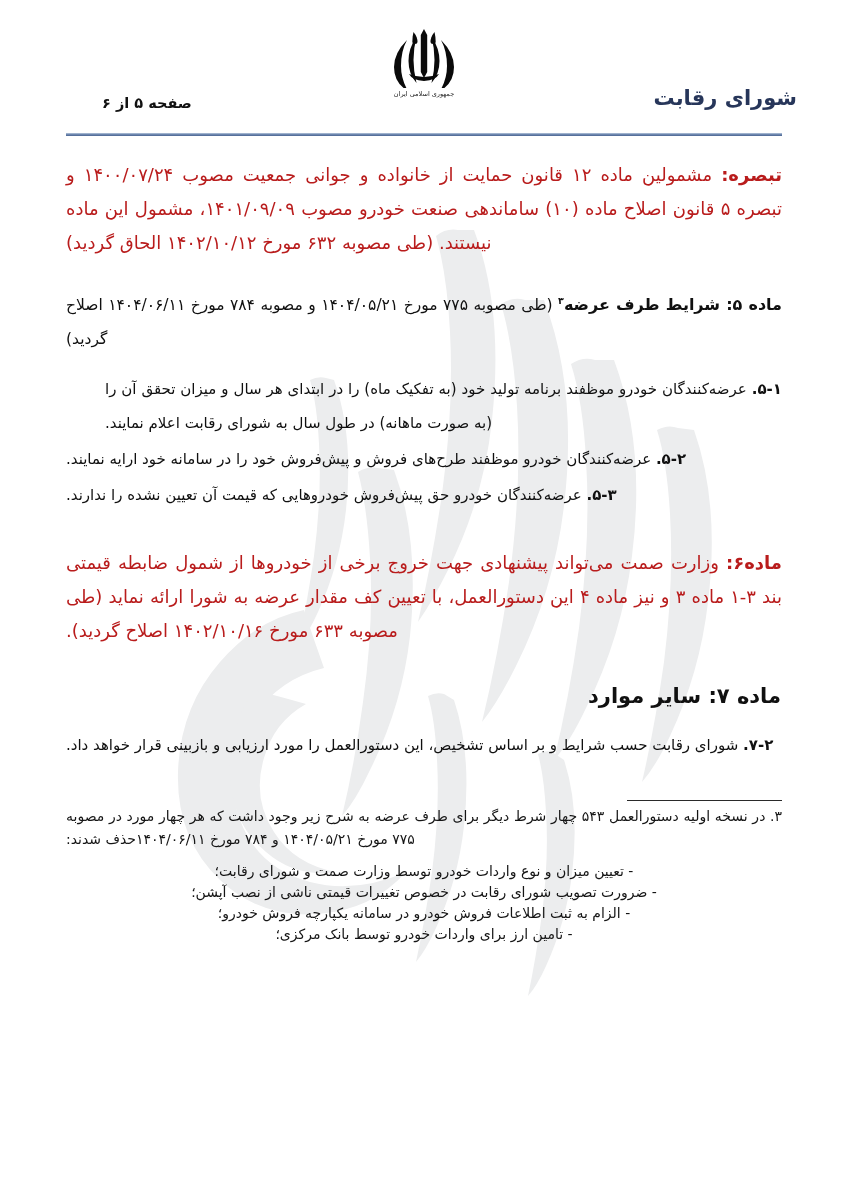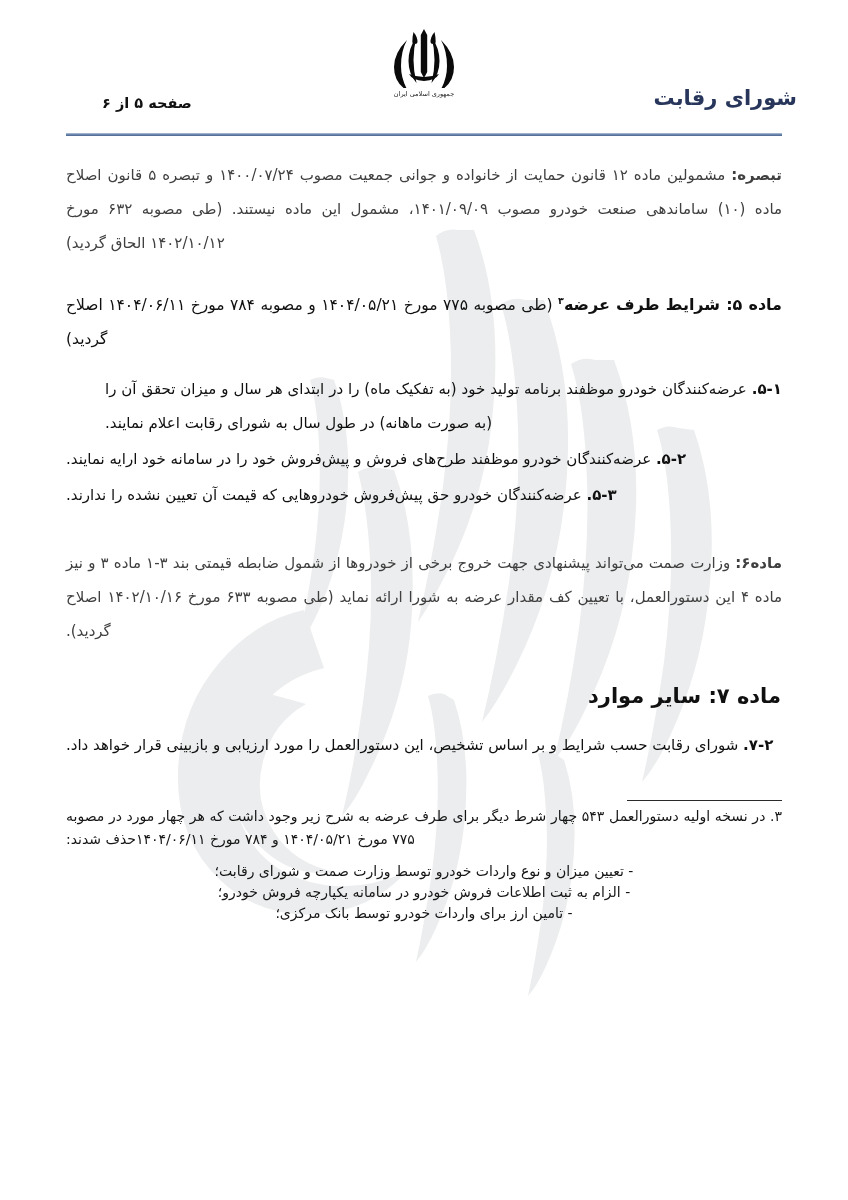--- a/index.html
+++ b/index.html
@@ -93,25 +93,25 @@
   
   .content {
     position: absolute;
     top: 150px;
     right: 62px;
     left: 62px;
     z-index: 2;
   }
 
   .para {
-    font-size: 15px;
-    line-height: 34px;
-    text-align: justify;
-    text-align-last: left;
-    color: #404040;
+    font-size: 18px;
+    line-height: 34px;
+    text-align: justify;
+    text-align-last: left;
+    color: #b91c1c;
     margin: 0;
   }
   .para .lead { font-weight: bold; }
 
   .blk-tabsare { margin-top: 8px; }
 
   .heading-5 {
     font-size: 15.5px;
     line-height: 34px;
     text-align: justify;
@@ -270,18 +270,19 @@
     </p>
   </div>
 
   <div class="footnote-zone">
     <div class="fn-rule"></div>
 
     <div class="fn-body">۳. در نسخه اولیه دستورالعمل ۵۴۳ چهار شرط دیگر برای طرف عرضه به شرح زیر وجود داشت که هر چهار مورد در مصوبه ۷۷۵ مورخ ۱۴۰۴/۰۵/۲۱ و ۷۸۴ مورخ ۱۴۰۴/۰۶/۱۱حذف شدند:</div>
 
     <div class="fn-bullets">
       <span class="fn-bullet">- تعیین میزان و نوع واردات خودرو توسط وزارت صمت و شورای رقابت؛</span>
+      <span class="fn-bullet">- ضرورت تصویب شورای رقابت در خصوص تغییرات قیمتی ناشی از نصب آپشن؛</span>
       <span class="fn-bullet">- الزام به ثبت اطلاعات فروش خودرو در سامانه یکپارچه فروش خودرو؛</span>
       <span class="fn-bullet">- تامین ارز برای واردات خودرو توسط بانک مرکزی؛</span>
     </div>
   </div>
 
 </div>
 
 </body></html>

